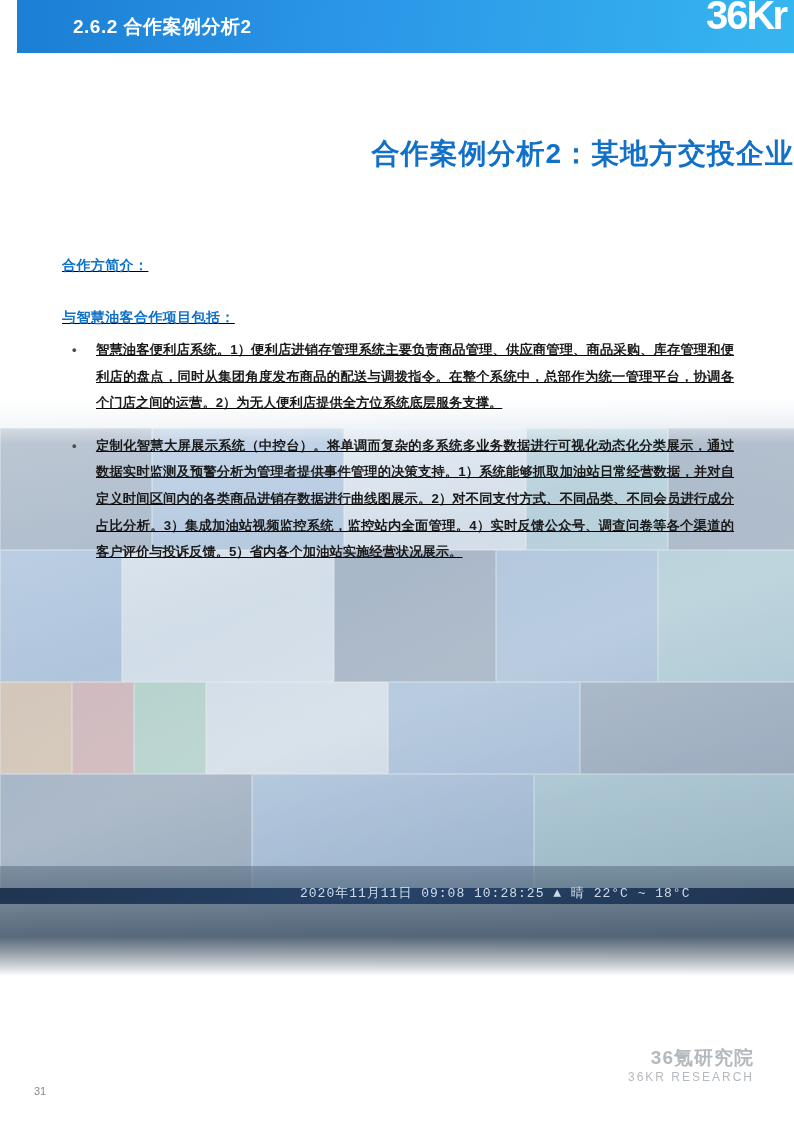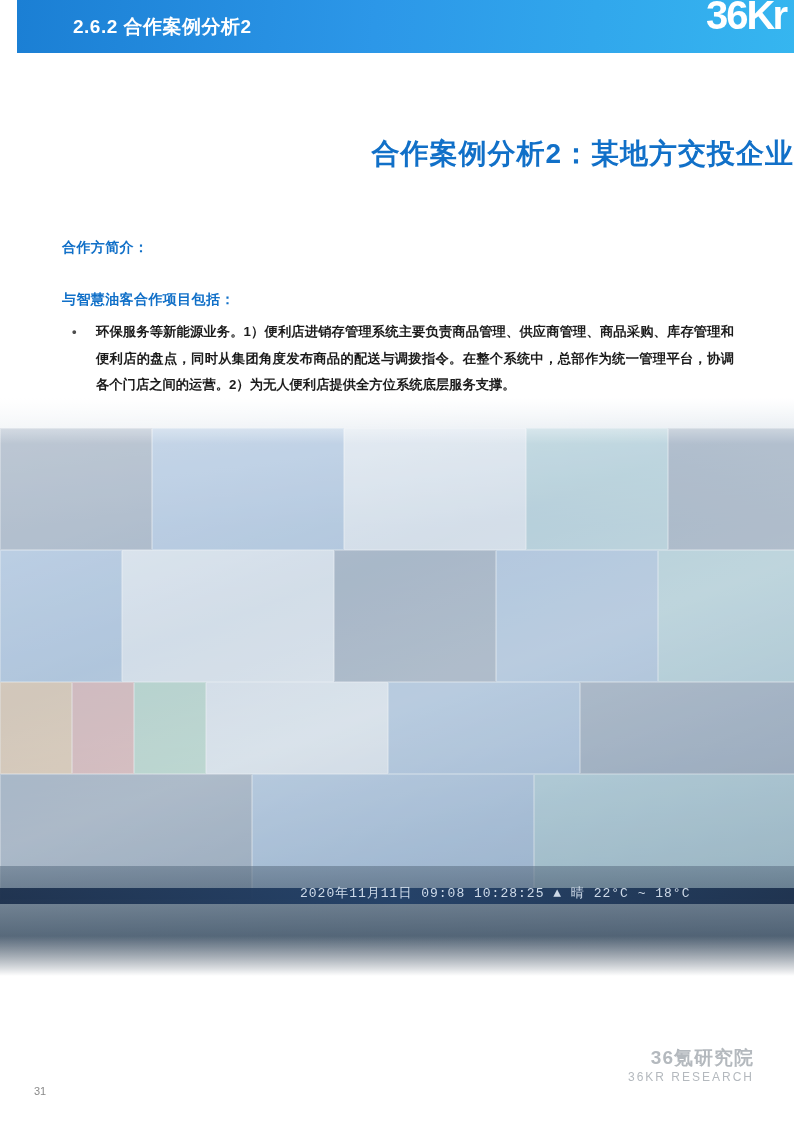--- a/index.html
+++ b/index.html
@@ -63,22 +63,23 @@
     font-size: 28px;
     font-weight: bold;
     color: #1170c8;
     letter-spacing: 1px;
   }
 
   
   .content {
     position: absolute;
     left: 62px;
-    top: 201px;
+    top: 219px;
     width: 672px;
+    text-decoration: underline;
   }
   .section-heading {
     font-size: 14px;
     font-weight: bold;
     color: #1170c8;
     margin: 0 0 10px 0;
     letter-spacing: 0.4px;
   }
   .section-heading.second {
     margin-top: 34px;
@@ -278,21 +279,24 @@
 
   <div class="doc-title content-layer">合作案例分析2：某地方交投企业</div>
 
   <div class="content content-layer">
 
     <div class="section-heading">合作方简介：</div>
 
     <div class="section-heading second">与智慧油客合作项目包括：</div>
     <ul class="bullets">
       <li class="strong-item">
-        <span class="lead">环保服务等新能源业务。</span><span class="body">1）便利店进销存管理系统主要负责商品管理、供应商管理、商品采购、库存管理和便利店的盘点，同时从集团角度发布商品的配送与调拨指令。在整个系统中，总部作为统一管理平台，协调各个门店之间的运营。2）为无人便利店提供全方位系统底层服务支撑。</span>
+        <span class="lead">智慧油客便利店系统。</span><span class="body">1）便利店进销存管理系统主要负责商品管理、供应商管理、商品采购、库存管理和便利店的盘点，同时从集团角度发布商品的配送与调拨指令。在整个系统中，总部作为统一管理平台，协调各个门店之间的运营。2）为无人便利店提供全方位系统底层服务支撑。</span>
+      </li>
+      <li class="strong-item">
+        <span class="lead">定制化智慧大屏展示系统（中控台）。</span><span class="body">将单调而复杂的多系统多业务数据进行可视化动态化分类展示，通过数据实时监测及预警分析为管理者提供事件管理的决策支持。1）系统能够抓取加油站日常经营数据，并对自定义时间区间内的各类商品进销存数据进行曲线图展示。2）对不同支付方式、不同品类、不同会员进行成分占比分析。3）集成加油站视频监控系统，监控站内全面管理。4）实时反馈公众号、调查问卷等各个渠道的客户评价与投诉反馈。5）省内各个加油站实施经营状况展示。</span>
       </li>
     </ul>
   </div>
 
   <div class="page-number content-layer">31</div>
   <div class="footer-brand content-layer">
     <div class="cn">36氪研究院</div>
     <div class="en">36KR  RESEARCH</div>
   </div>
 

